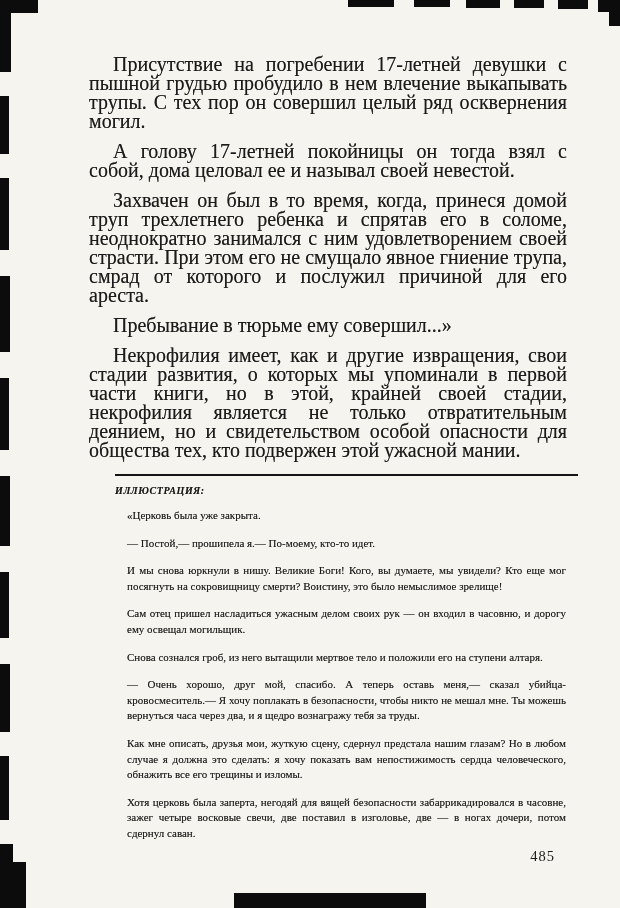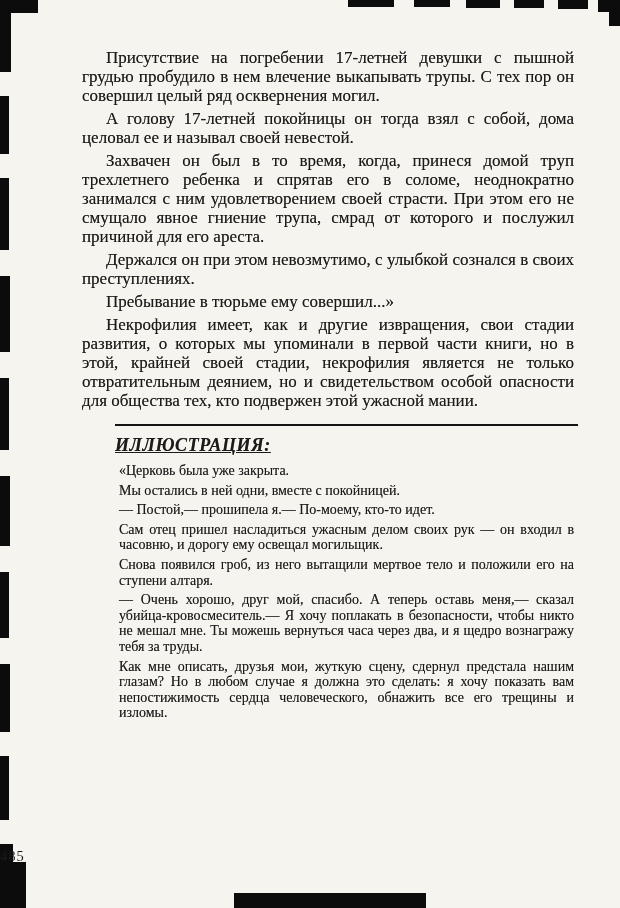--- a/index.html
+++ b/index.html
@@ -12,58 +12,57 @@
     font-family: "Liberation Serif", serif;
     color: #1b1b1b;
   }
   .content {
     position: absolute;
     left: 78px;
     top: 44px;
     width: 500px;
   }
   .body-par {
-    margin: 4px;
-    font-size: 17px;
+    margin: 11px;
+    font-size: 20px;
     line-height: 19px;
     text-align: justify;
     text-indent: 24px;
     text-shadow: 0 0 0.4px rgba(20,20,20,0.55);
   }
   .illustration {
     margin-left: 37px;
     margin-top: 14px;
   }
   .section-divider {
     height: 0;
     border-top: 2.5px solid #141414;
     margin-bottom: 9px;
   }
   .ill-heading {
     font-weight: bold;
     font-style: italic;
-    font-size: 18px;
+    font-size: 10px;
     letter-spacing: 0.6px;
     margin: 0 0 7px 0;
     text-shadow: 0 0 0.4px rgba(20,20,20,0.55);
-    text-decoration: underline;
   }
   .ill-par {
-    margin: 4px;
-    font-size: 14px;
+    margin: 12px;
+    font-size: 11px;
     line-height: 15.6px;
     text-align: justify;
     text-shadow: 0 0 0.3px rgba(20,20,20,0.5);
   }
   .page-number {
     position: absolute;
     left: 0;
     top: 848px;
     width: 555px;
-    text-align: left;
+    text-align: right;
     font-size: 14.5px;
     letter-spacing: 1px;
   }
   .mark {
     position: absolute;
     background: #0c0c0c;
   }
 </style>
 </head>
 <body>
@@ -92,34 +91,34 @@
   <div class="mark" style="left:0; top:862px; width:26px; height:46px;"></div>
 
   <div class="mark" style="left:234px; top:893px; width:192px; height:15px;"></div>
 
   <div class="content">
 
     <div>
       <p class="body-par">Присутствие на погребении 17-летней девушки с пышной грудью пробудило в нем влечение выкапывать трупы. С тех пор он совершил целый ряд осквернения могил.</p>
       <p class="body-par">А голову 17-летней покойницы он тогда взял с собой, дома целовал ее и называл своей невестой.</p>
       <p class="body-par">Захвачен он был в то время, когда, принеся домой труп трехлетнего ребенка и спрятав его в соломе, неоднократно занимался с ним удовлетворением своей страсти. При этом его не смущало явное гниение трупа, смрад от которого и послужил причиной для его ареста.</p>
-      <p class="body-par">Держался он при этом невозмутимо, с улыбкой сознался в своих преступлениях.</p>
       <p class="body-par">Пребывание в тюрьме ему совершил...»</p>
       <p class="body-par">Некрофилия имеет, как и другие извращения, свои стадии развития, о которых мы упоминали в первой части книги, но в этой, крайней своей стадии, некрофилия является не только отвратительным деянием, но и свидетельством особой опасности для общества тех, кто подвержен этой ужасной мании.</p>
     </div>
 
     <div class="illustration">
       <div class="section-divider"></div>
       <div class="ill-heading">ИЛЛЮСТРАЦИЯ:</div>
       <p class="ill-par">«Церковь была уже закрыта.</p>
-      <p class="ill-par">Мы остались в ней одни, вместе с покойницей.</p>
       <p class="ill-par">— Постой,— прошипела я.— По-моему, кто-то идет.</p>
+      <p class="ill-par">И мы снова юркнули в нишу. Великие Боги! Кого, вы думаете, мы увидели? Кто еще мог посягнуть на сокровищницу смерти? Воистину, это было немыслимое зрелище!</p>
       <p class="ill-par">Сам отец пришел насладиться ужасным делом своих рук — он входил в часовню, и дорогу ему освещал могильщик.</p>
-      <p class="ill-par">Снова появился гроб, из него вытащили мертвое тело и положили его на ступени алтаря.</p>
+      <p class="ill-par">Снова сознался гроб, из него вытащили мертвое тело и положили его на ступени алтаря.</p>
       <p class="ill-par">— Очень хорошо, друг мой, спасибо. А теперь оставь меня,— сказал убийца-кровосмеситель.— Я хочу поплакать в безопасности, чтобы никто не мешал мне. Ты можешь вернуться часа через два, и я щедро вознагражу тебя за труды.</p>
       <p class="ill-par">Как мне описать, друзья мои, жуткую сцену, сдернул предстала нашим глазам? Но в любом случае я должна это сделать: я хочу показать вам непостижимость сердца человеческого, обнажить все его трещины и изломы.</p>
+      <p class="ill-par">Хотя церковь была заперта, негодяй для вящей безопасности забаррикадировался в часовне, зажег четыре восковые свечи, две поставил в изголовье, две — в ногах дочери, потом сдернул саван.</p>
     </div>
 
   </div>
 
   <div class="page-number">485</div>
 
 </div>
 
 </body></html>

